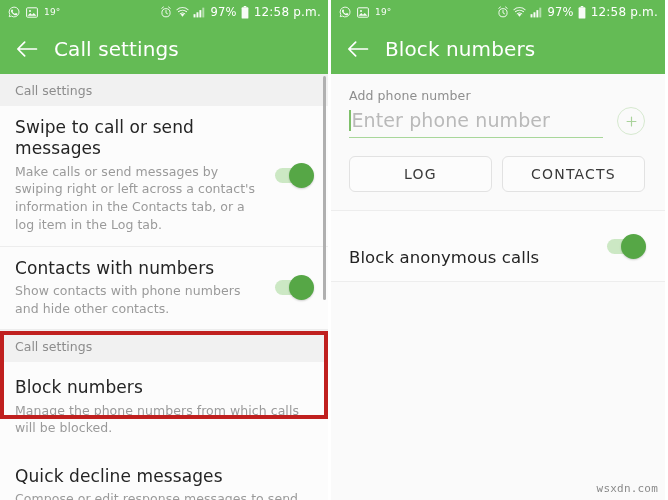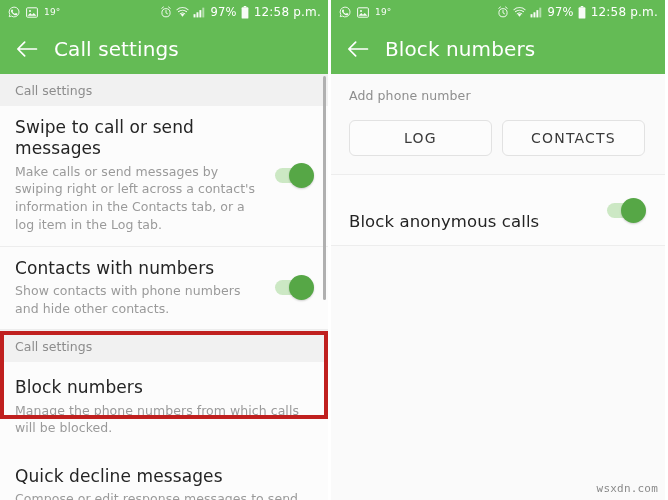--- a/index.html
+++ b/index.html
@@ -280,20 +280,30 @@
             <path d="M9.4 2.4L1.8 10l7.6 7.6M2.2 10H22.5" fill="none" stroke="#fff" stroke-width="1.9" stroke-linecap="round" stroke-linejoin="round"></path>
           </svg>
       </span>
       <span class="appbar-title">Block numbers</span>
     </div>
 
     <div class="content">
 
       <div class="add-block">
         <div class="field-label">Add phone number</div>
+        <div class="field-row">
+          <div class="field-wrap">
+            <span class="caret"></span><span class="placeholder">Enter phone number</span>
+          </div>
+          <div class="plus-btn">
+            <svg width="13" height="13" viewBox="0 0 20 20">
+                <path d="M10 3.2v13.6M3.2 10h13.6" fill="none" stroke="#a9d29b" stroke-width="1.8" stroke-linecap="round"></path>
+              </svg>
+          </div>
+        </div>
       </div>
 
       <div class="btn-row">
         <div class="flat-btn">LOG</div>
         <div class="flat-btn">CONTACTS</div>
       </div>
 
       <div class="anon-row">
         <div class="anon-title">Block anonymous calls</div>
         <div class="toggle">

